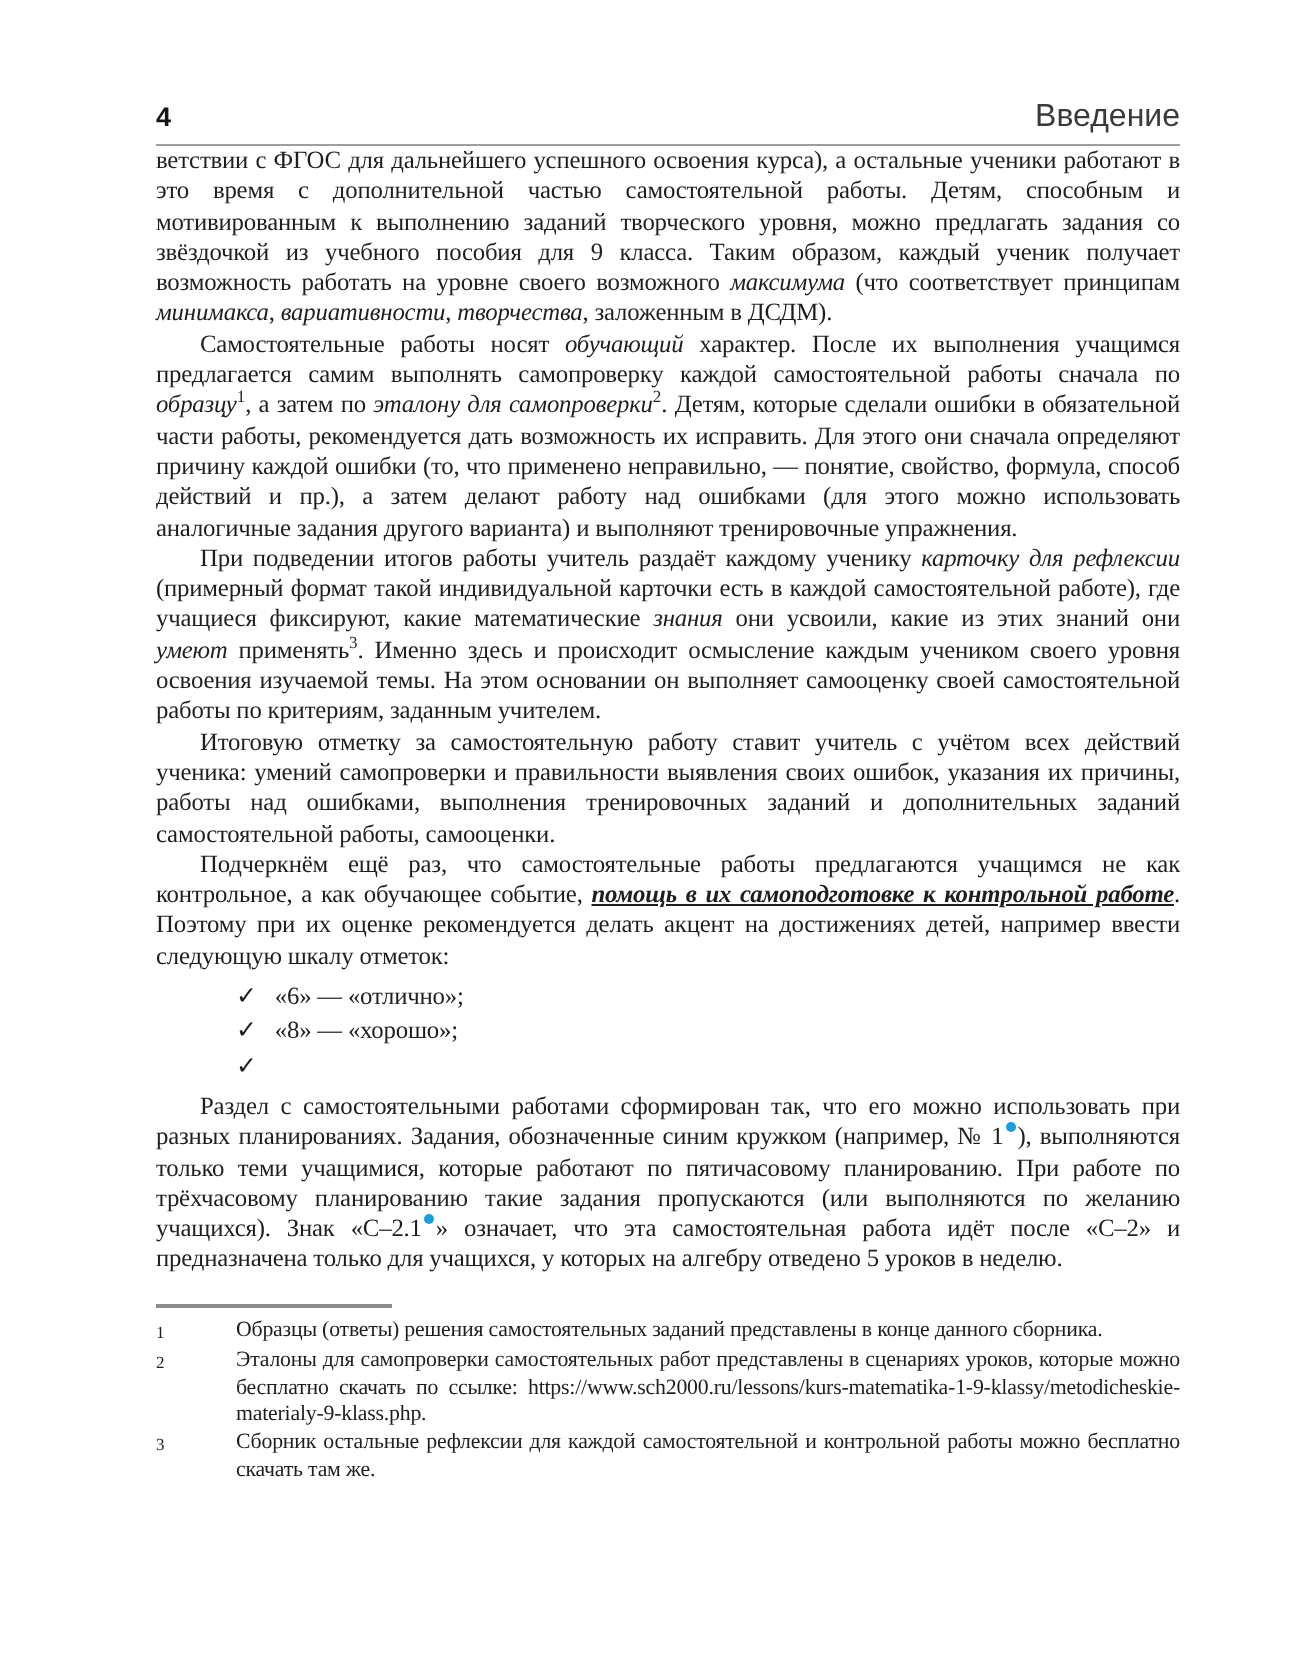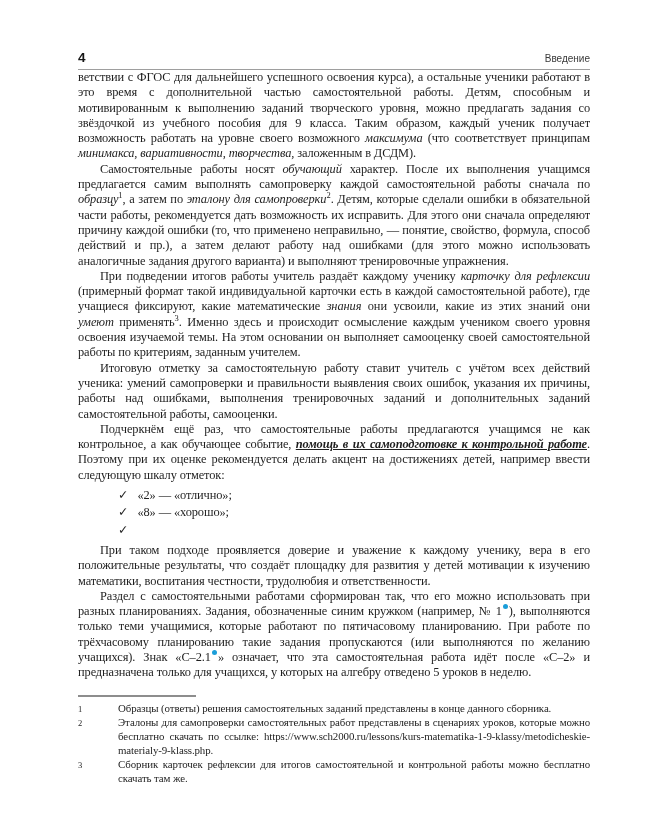--- a/index.html
+++ b/index.html
@@ -7,21 +7,21 @@
     width:650px;height:836px;background:#ffffff;margin:0 auto;
     font-family:"Liberation Serif","DejaVu Serif",serif;
     color:#1e1e1e;overflow:hidden;box-sizing:border-box;position:relative;
   }
   .inner{margin-left:78px;margin-right:60px;}
   .pg-header{
     padding-top:50px;display:flex;justify-content:space-between;align-items:baseline;
     font-family:"Liberation Sans","DejaVu Sans",sans-serif;
   }
   .page-num{font-weight:bold;font-size:13.5px;color:#161616;}
-  .section-title{font-size:10px;color:#3a3a3a;}
+  .section-title{font-size:16px;color:#3a3a3a;}
   .header-rule{border:none;border-top:1.5px solid #9e9e9e;margin:4px 0 0 0;}
   .body-text{
     font-size:12.4px;line-height:15.3px;text-align:justify;
     letter-spacing:-0.1px;hyphens:auto;-webkit-hyphens:auto;
   }
   p.para{margin:0;}
   p.para.indent{text-indent:22px;}
   .it{font-style:italic;}
   .bit{font-style:italic;font-weight:bold;text-decoration:underline;}
   sup.fnref{font-size:8.5px;line-height:0;vertical-align:super;letter-spacing:0;}
@@ -50,44 +50,43 @@
     <hr class="header-rule">
     <main class="body-text" id="content">
         <p class="para"><span class="">ветствии с ФГОС для дальнейшего успешного освоения курса), а остальные ученики работают в это время с дополнительной частью самостоятельной работы. Детям, способным и мотивированным к выполнению заданий творческого уровня, можно предлагать задания со звёздочкой из учебного пособия для 9 класса. Таким образом, каждый ученик получает возможность работать на уровне своего возможного </span><span class="it">максимума</span><span class=""> (что соответствует принципам </span><span class="it">минимакса</span><span class="">, </span><span class="it">вариативности</span><span class="">, </span><span class="it">творчества</span><span class="">, заложенным в ДСДМ).</span></p>
         <p class="para indent"><span class="">Самостоятельные работы носят </span><span class="it">обучающий</span><span class=""> характер. После их выполнения учащимся предлагается самим выполнять самопроверку каждой самостоятельной работы сначала по </span><span class="it">образцу</span><sup class="fnref">1</sup><span class="">, а затем по </span><span class="it">эталону для самопроверки</span><sup class="fnref">2</sup><span class="">. Детям, которые сделали ошибки в обязательной части работы, рекомендуется дать возможность их исправить. Для этого они сначала определяют причину каждой ошибки (то, что применено неправильно, — понятие, свойство, формула, способ действий и пр.), а затем делают работу над ошибками (для этого можно использовать аналогичные задания другого варианта) и выполняют тренировочные упражнения.</span></p>
         <p class="para indent"><span class="">При подведении итогов работы учитель раздаёт каждому ученику </span><span class="it">карточку для рефлексии</span><span class=""> (примерный формат такой индивидуальной карточки есть в каждой самостоятельной работе), где учащиеся фиксируют, какие математические </span><span class="it">знания</span><span class=""> они усвоили, какие из этих знаний они </span><span class="it">умеют</span><span class=""> применять</span><sup class="fnref">3</sup><span class="">. Именно здесь и происходит осмысление каждым учеником своего уровня освоения изучаемой темы. На этом основании он выполняет самооценку своей самостоятельной работы по критериям, заданным учителем.</span></p>
         <p class="para indent"><span class="">Итоговую отметку за самостоятельную работу ставит учитель с учётом всех действий ученика: умений самопроверки и правильности выявления своих ошибок, указания их причины, работы над ошибками, выполнения тренировочных заданий и дополнительных заданий самостоятельной работы, самооценки.</span></p>
         <p class="para indent"><span class="">Подчеркнём ещё раз, что самостоятельные работы предлагаются учащимся не как контрольное, а как обучающее событие, </span><span class="bit">помощь в их самоподготовке к контрольной работе</span><span class="">. Поэтому при их оценке рекомендуется делать акцент на достижениях детей, например ввести следующую шкалу отметок:</span></p>
         <div class="checklist">
           <div class="check-item">
             <span class="check-mark">✓</span>
-            <span>«2» — «отлично»;</span>
+            <span>«6» — «отлично»;</span>
           </div>
           <div class="check-item">
             <span class="check-mark">✓</span>
             <span>«8» — «хорошо»;</span>
           </div>
           <div class="check-item">
             <span class="check-mark">✓</span>
           </div>
         </div>
-        <p class="para indent"><span class="">При таком подходе проявляется доверие и уважение к каждому ученику, вера в его положительные результаты, что создаёт площадку для развития у детей мотивации к изучению математики, воспитания честности, трудолюбия и ответственности.</span></p>
         <p class="para indent"><span class="">Раздел с самостоятельными работами сформирован так, что его можно использовать при разных планированиях. Задания, обозначенные синим кружком (например, № 1</span><span class="dot" style="background: rgb(27, 158, 217);"></span><span class="">), выполняются только теми учащимися, которые работают по пятичасовому планированию. При работе по трёхчасовому планированию такие задания пропускаются (или выполняются по желанию учащихся). Знак «С–2.1</span><span class="dot" style="background: rgb(27, 158, 217);"></span><span class="">» означает, что эта самостоятельная работа идёт после «С–2» и предназначена только для учащихся, у которых на алгебру отведено 5 уроков в неделю.</span></p>
       </main>
     <div class="footnote-block">
       <hr class="fn-sep">
       <div id="footnotes">
           <div class="fn">
             <span class="fn-num">1</span>
             <span class="fn-text">Образцы (ответы) решения самостоятельных заданий представлены в конце данного сборника.</span>
           </div>
           <div class="fn">
             <span class="fn-num">2</span>
             <span class="fn-text">Эталоны для самопроверки самостоятельных работ представлены в сценариях уроков, которые можно бесплатно скачать по ссылке: https://www.sch2000.ru/lessons/kurs-matematika-1-9-klassy/metodicheskie-materialy-9-klass.php.</span>
           </div>
           <div class="fn">
             <span class="fn-num">3</span>
-            <span class="fn-text">Сборник карточек рефлексии для итогов самостоятельной и контрольной работы можно бесплатно скачать там же.</span>
+            <span class="fn-text">Сборник остальные рефлексии для каждой самостоятельной и контрольной работы можно бесплатно скачать там же.</span>
           </div>
         </div>
     </div>
   </div>
 </div>
 
 </body></html>

